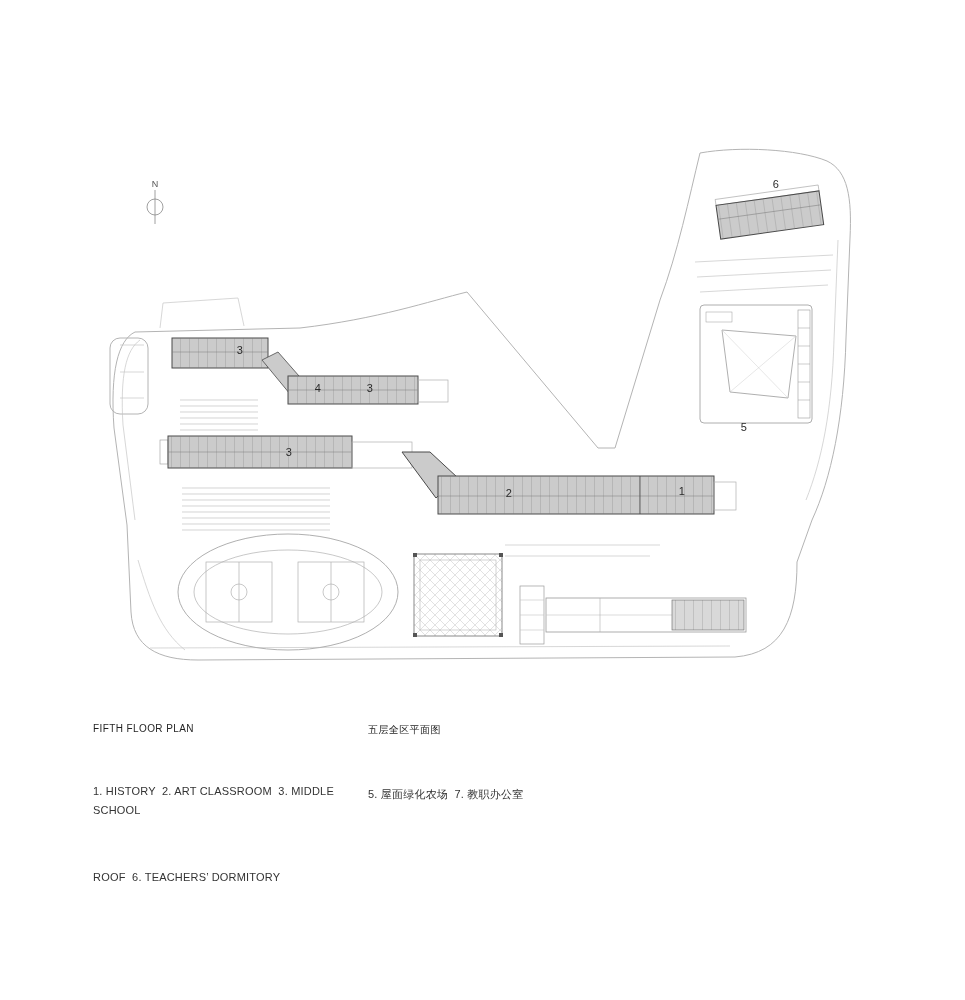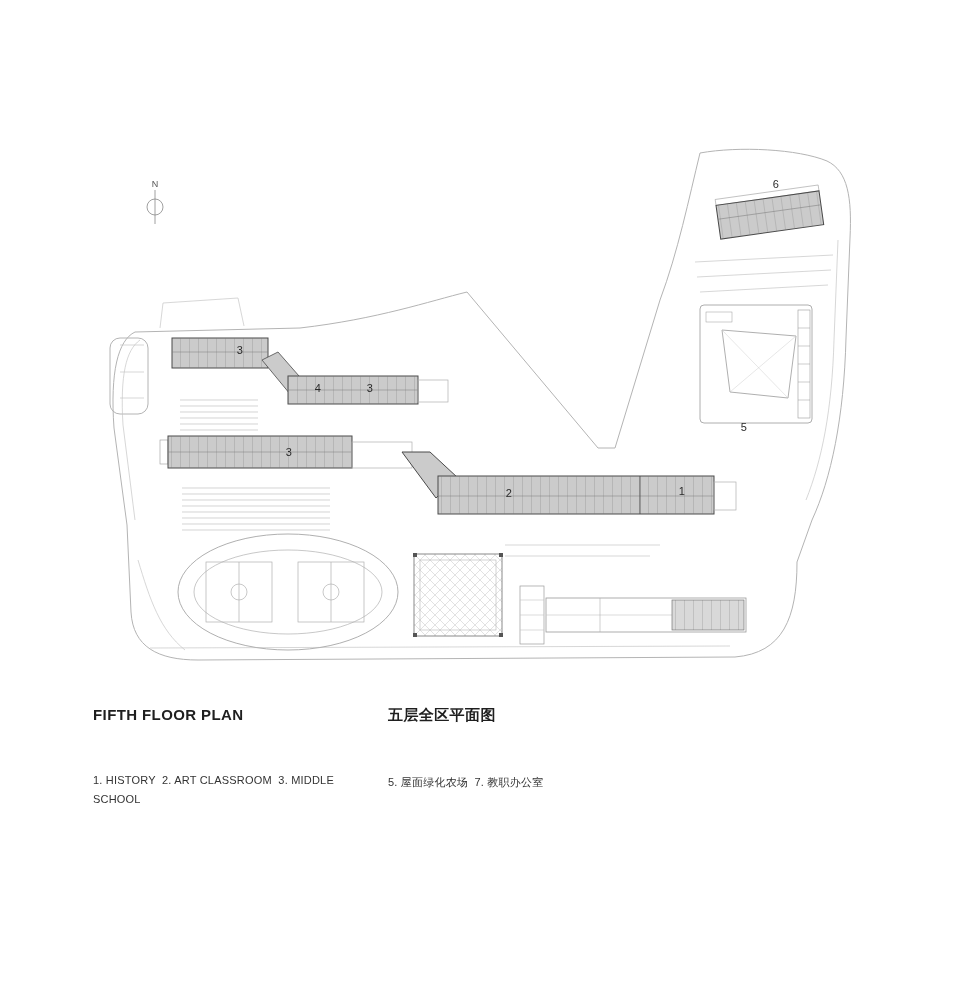--- a/index.html
+++ b/index.html
@@ -17,24 +17,24 @@
   .lbl-6  {left:776px;top:184px;}
   .lbl-3a {left:240px;top:350px;}
   .lbl-4  {left:318px;top:388px;}
   .lbl-3b {left:370px;top:388px;}
   .lbl-3c {left:289px;top:452px;}
   .lbl-5  {left:744px;top:427px;}
   .lbl-2  {left:509px;top:493px;}
   .lbl-1  {left:682px;top:491px;}
   .legend{position:absolute;top:706px;}
   .legend-en{left:93px;width:270px;}
-  .legend-zh{left:388px;width:330px;}
+  .legend-zh{left:368px;width:330px;}
   .legend-title{
-    font-size:15px;font-weight:bold;letter-spacing:.4px;color:#1f1f1f;
-    margin:0 0 27px 0;white-space:pre-wrap;
+    font-size:10px;font-weight:normal;letter-spacing:.4px;color:#1f1f1f;
+    margin:17px 0 27px 0;white-space:pre-wrap;
   }
   .legend-line{
     font-size:11px;line-height:19px;letter-spacing:.2px;color:#333;
     white-space:pre-wrap;
     margin-top:48px;
   }
 </style>
 </head>
 <body>
 
@@ -181,20 +181,21 @@
   <span class="plan-label lbl-4">4</span>
   <span class="plan-label lbl-3b">3</span>
   <span class="plan-label lbl-3c">3</span>
   <span class="plan-label lbl-5">5</span>
   <span class="plan-label lbl-2">2</span>
   <span class="plan-label lbl-1">1</span>
 
   <div class="legend legend-en">
     <div class="legend-title">FIFTH FLOOR PLAN</div>
     <div class="legend-line">1. HISTORY  2. ART CLASSROOM  3. MIDDLE SCHOOL</div>
+    <div class="legend-line">ROOF  6. TEACHERS’ DORMITORY</div>
   </div>
 
   <div class="legend legend-zh">
     <div class="legend-title">五层全区平面图</div>
     <div class="legend-line">5. 屋面绿化农场  7. 教职办公室</div>
   </div>
 
 </div>
 
 </body></html>

